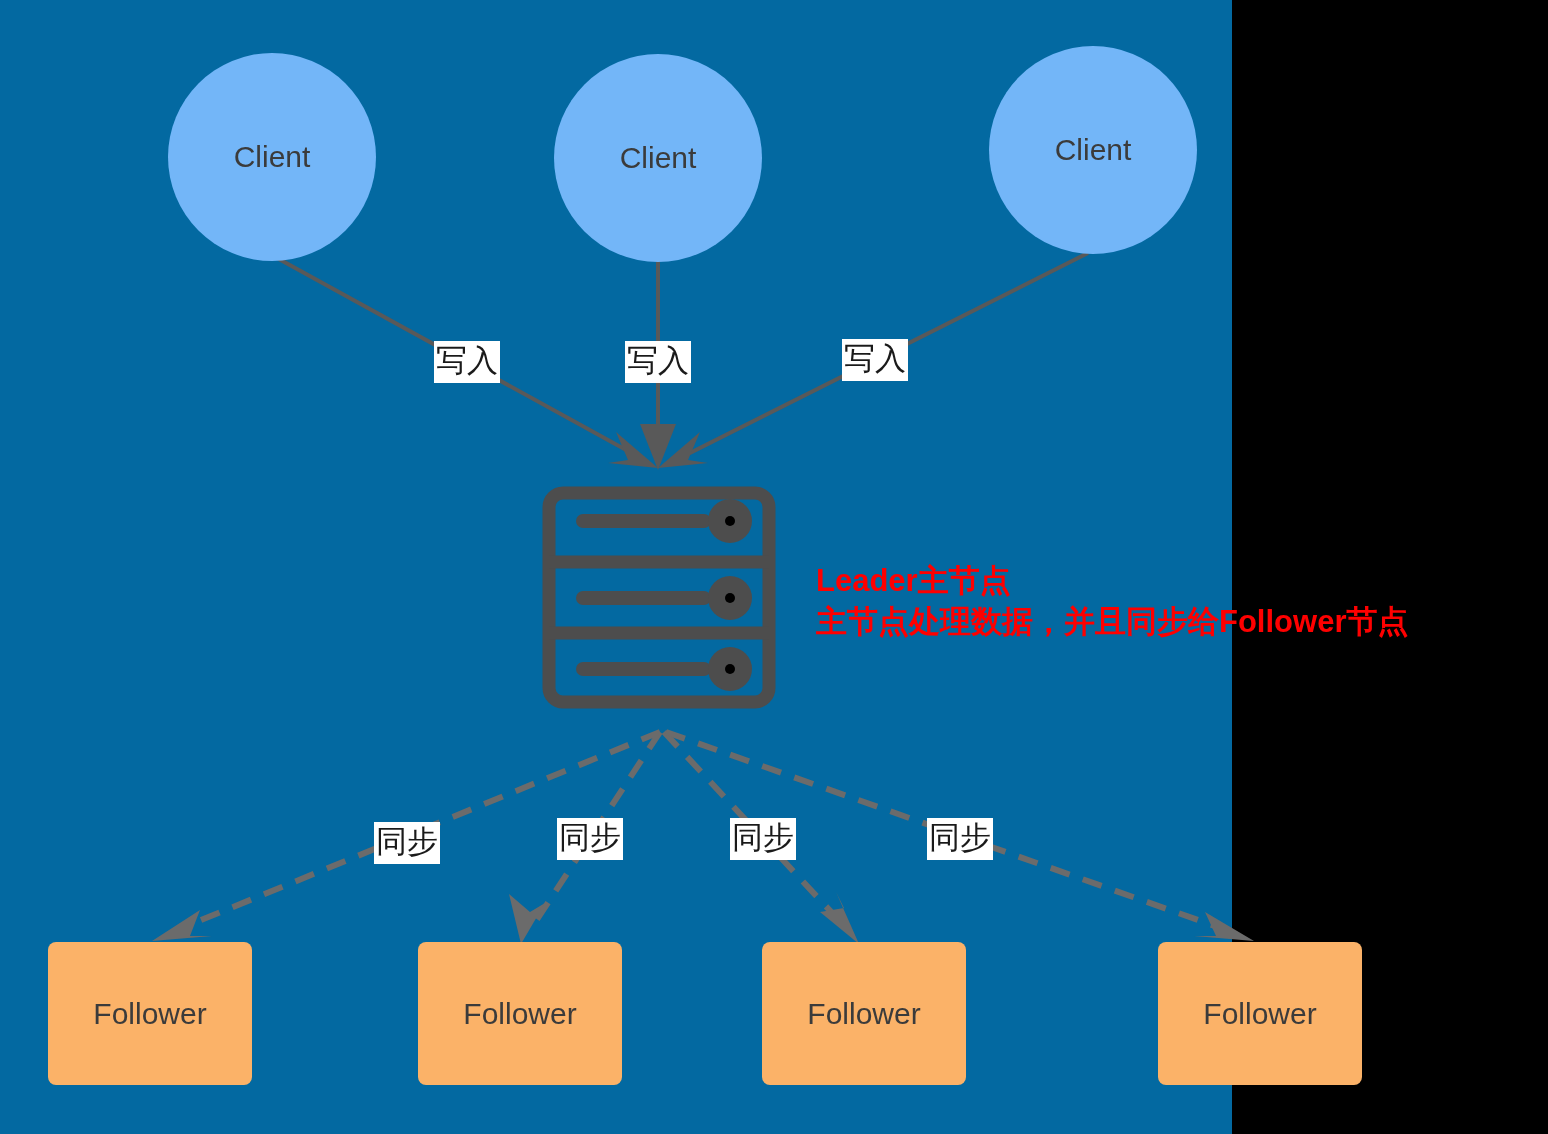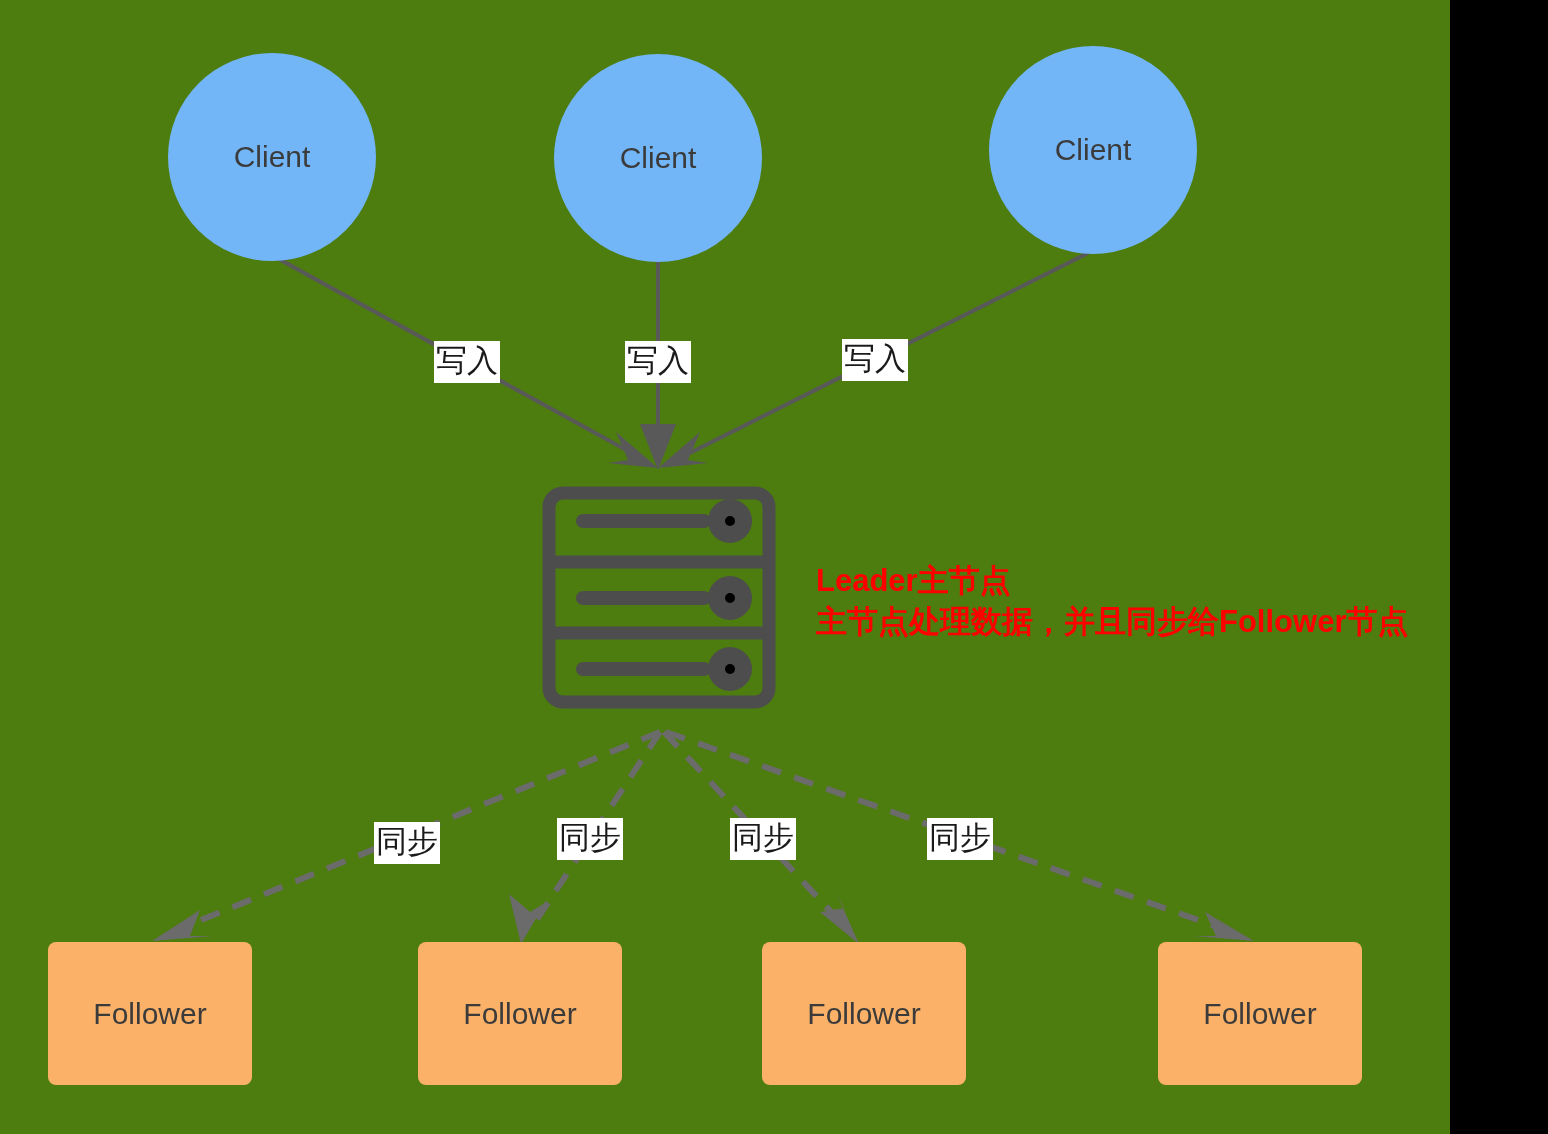--- a/index.html
+++ b/index.html
@@ -9,23 +9,23 @@
     background: #000000;
   }
   body {
     width: 1548px;
     height: 1134px;
     overflow: hidden;
     font-family: "Liberation Sans", "DejaVu Sans", sans-serif;
   }
   #diagram-root {
     position: relative;
-    width: 1450px;
+    width: 1232px;
     height: 1134px;
-    background: #4d7c0f;
+    background: #0369a1;
   }
   #diagram-svg {
     position: absolute;
     top: 0;
     left: 0;
     width: 1548px;
     height: 1134px;
     display: block;
   }
   .node-label {

